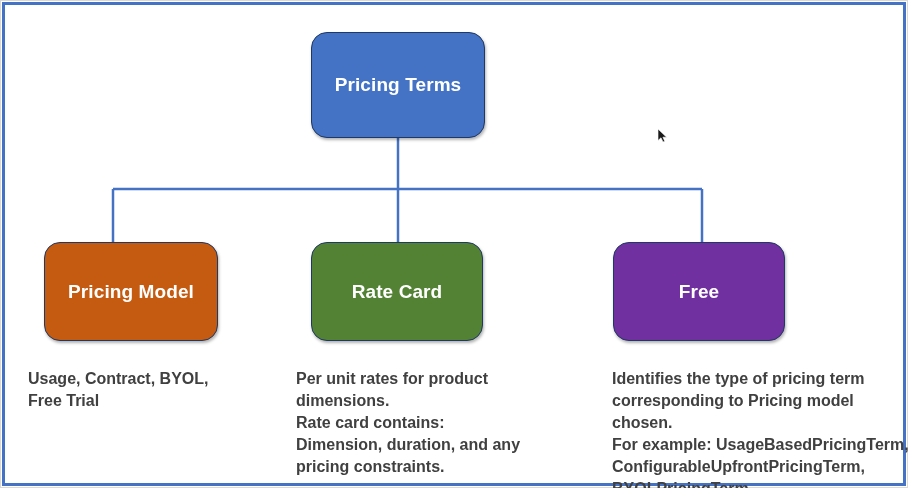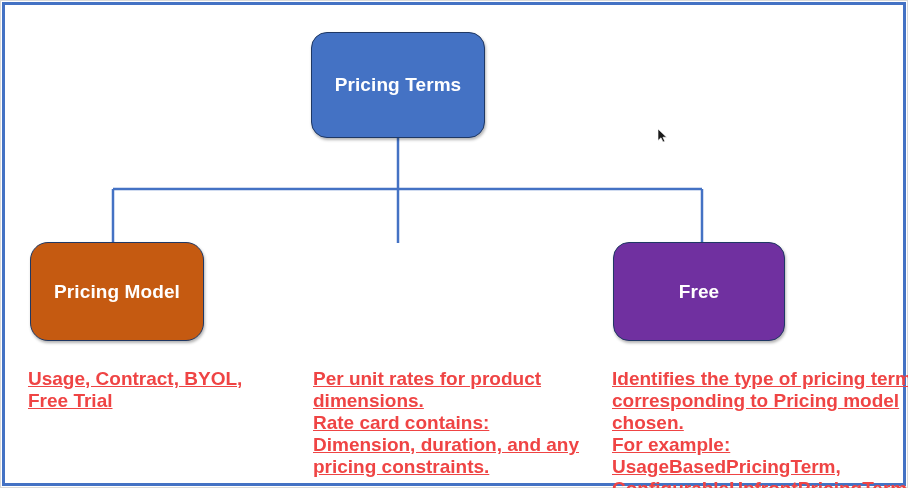--- a/index.html
+++ b/index.html
@@ -68,27 +68,26 @@
   }
   .node-root {
     left: 311px;
     top: 32px;
     width: 174px;
     height: 106px;
     background: #4472c4;
     font-size: 19px;
   }
   .node-model {
-    left: 30px;
+    left: 44px;
     top: 242px;
     width: 174px;
     height: 99px;
     background: #c55a11;
     font-size: 19px;
-    border-radius: 18px;
   }
   .node-rate {
     left: 311px;
     top: 242px;
     width: 172px;
     height: 99px;
     background: #548235;
     font-size: 19px;
   }
   .node-type {
@@ -96,29 +95,28 @@
     top: 242px;
     width: 172px;
     height: 99px;
     background: #7030a0;
     font-size: 19px;
   }
 
   
   .caption {
     position: absolute;
-    font-size: 19px;
+    font-size: 16px;
     font-weight: bold;
-    color: #ef4444;
+    color: #404040;
     line-height: 22px;
     white-space: pre-line;
-    text-decoration: underline;
   }
   .caption-model { left: 28px;  top: 368px; width: 250px; }
-  .caption-rate  { left: 313px; top: 368px; width: 270px; }
+  .caption-rate  { left: 296px; top: 368px; width: 270px; }
   .caption-type  { left: 596px; top: 368px; width: 300px; margin-left: 16px; }
 
   
   .cursor {
     position: absolute;
     left: 657px;
     top: 128px;
     width: 12px;
     height: 16px;
   }
@@ -145,20 +143,23 @@
   </svg>
 
   <div class="node node-root">
     <span>Pricing Terms</span>
   </div>
 
   <div class="node node-model">
     <span>Pricing Model</span>
   </div>
 
+  <div class="node node-rate">
+    <span>Rate Card</span>
+  </div>
 
   <div class="node node-type">
     <span>Free</span>
   </div>
 
   <div class="caption caption-model">Usage, Contract, BYOL,
 Free Trial</div>
 
   <div class="caption caption-rate">Per unit rates for product
 dimensions.

